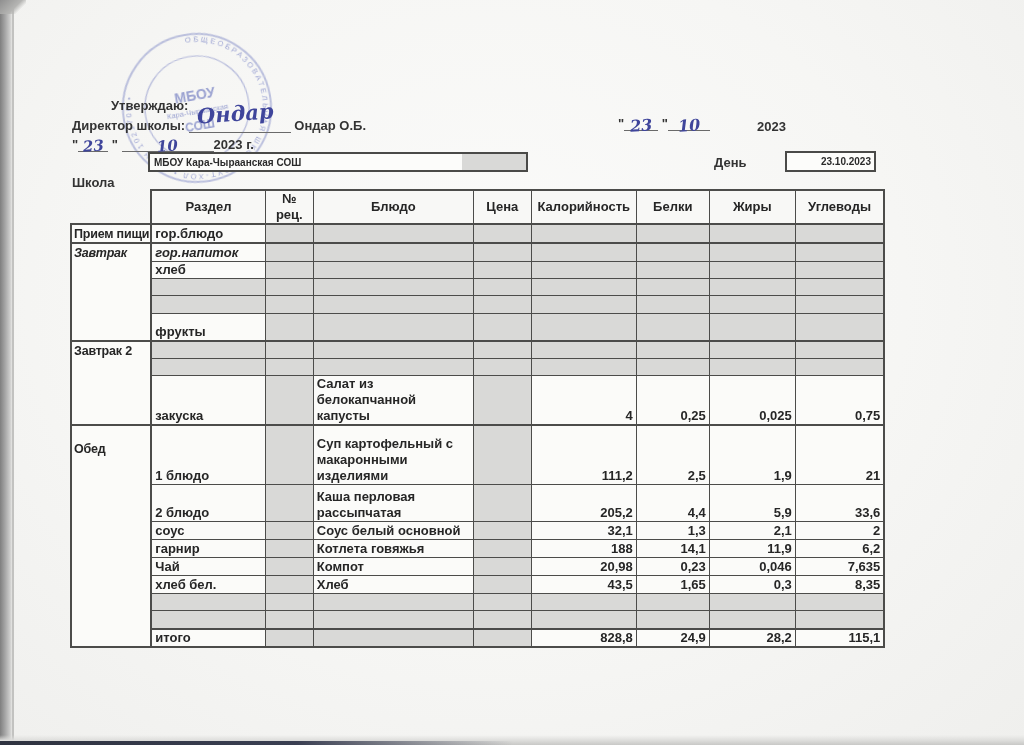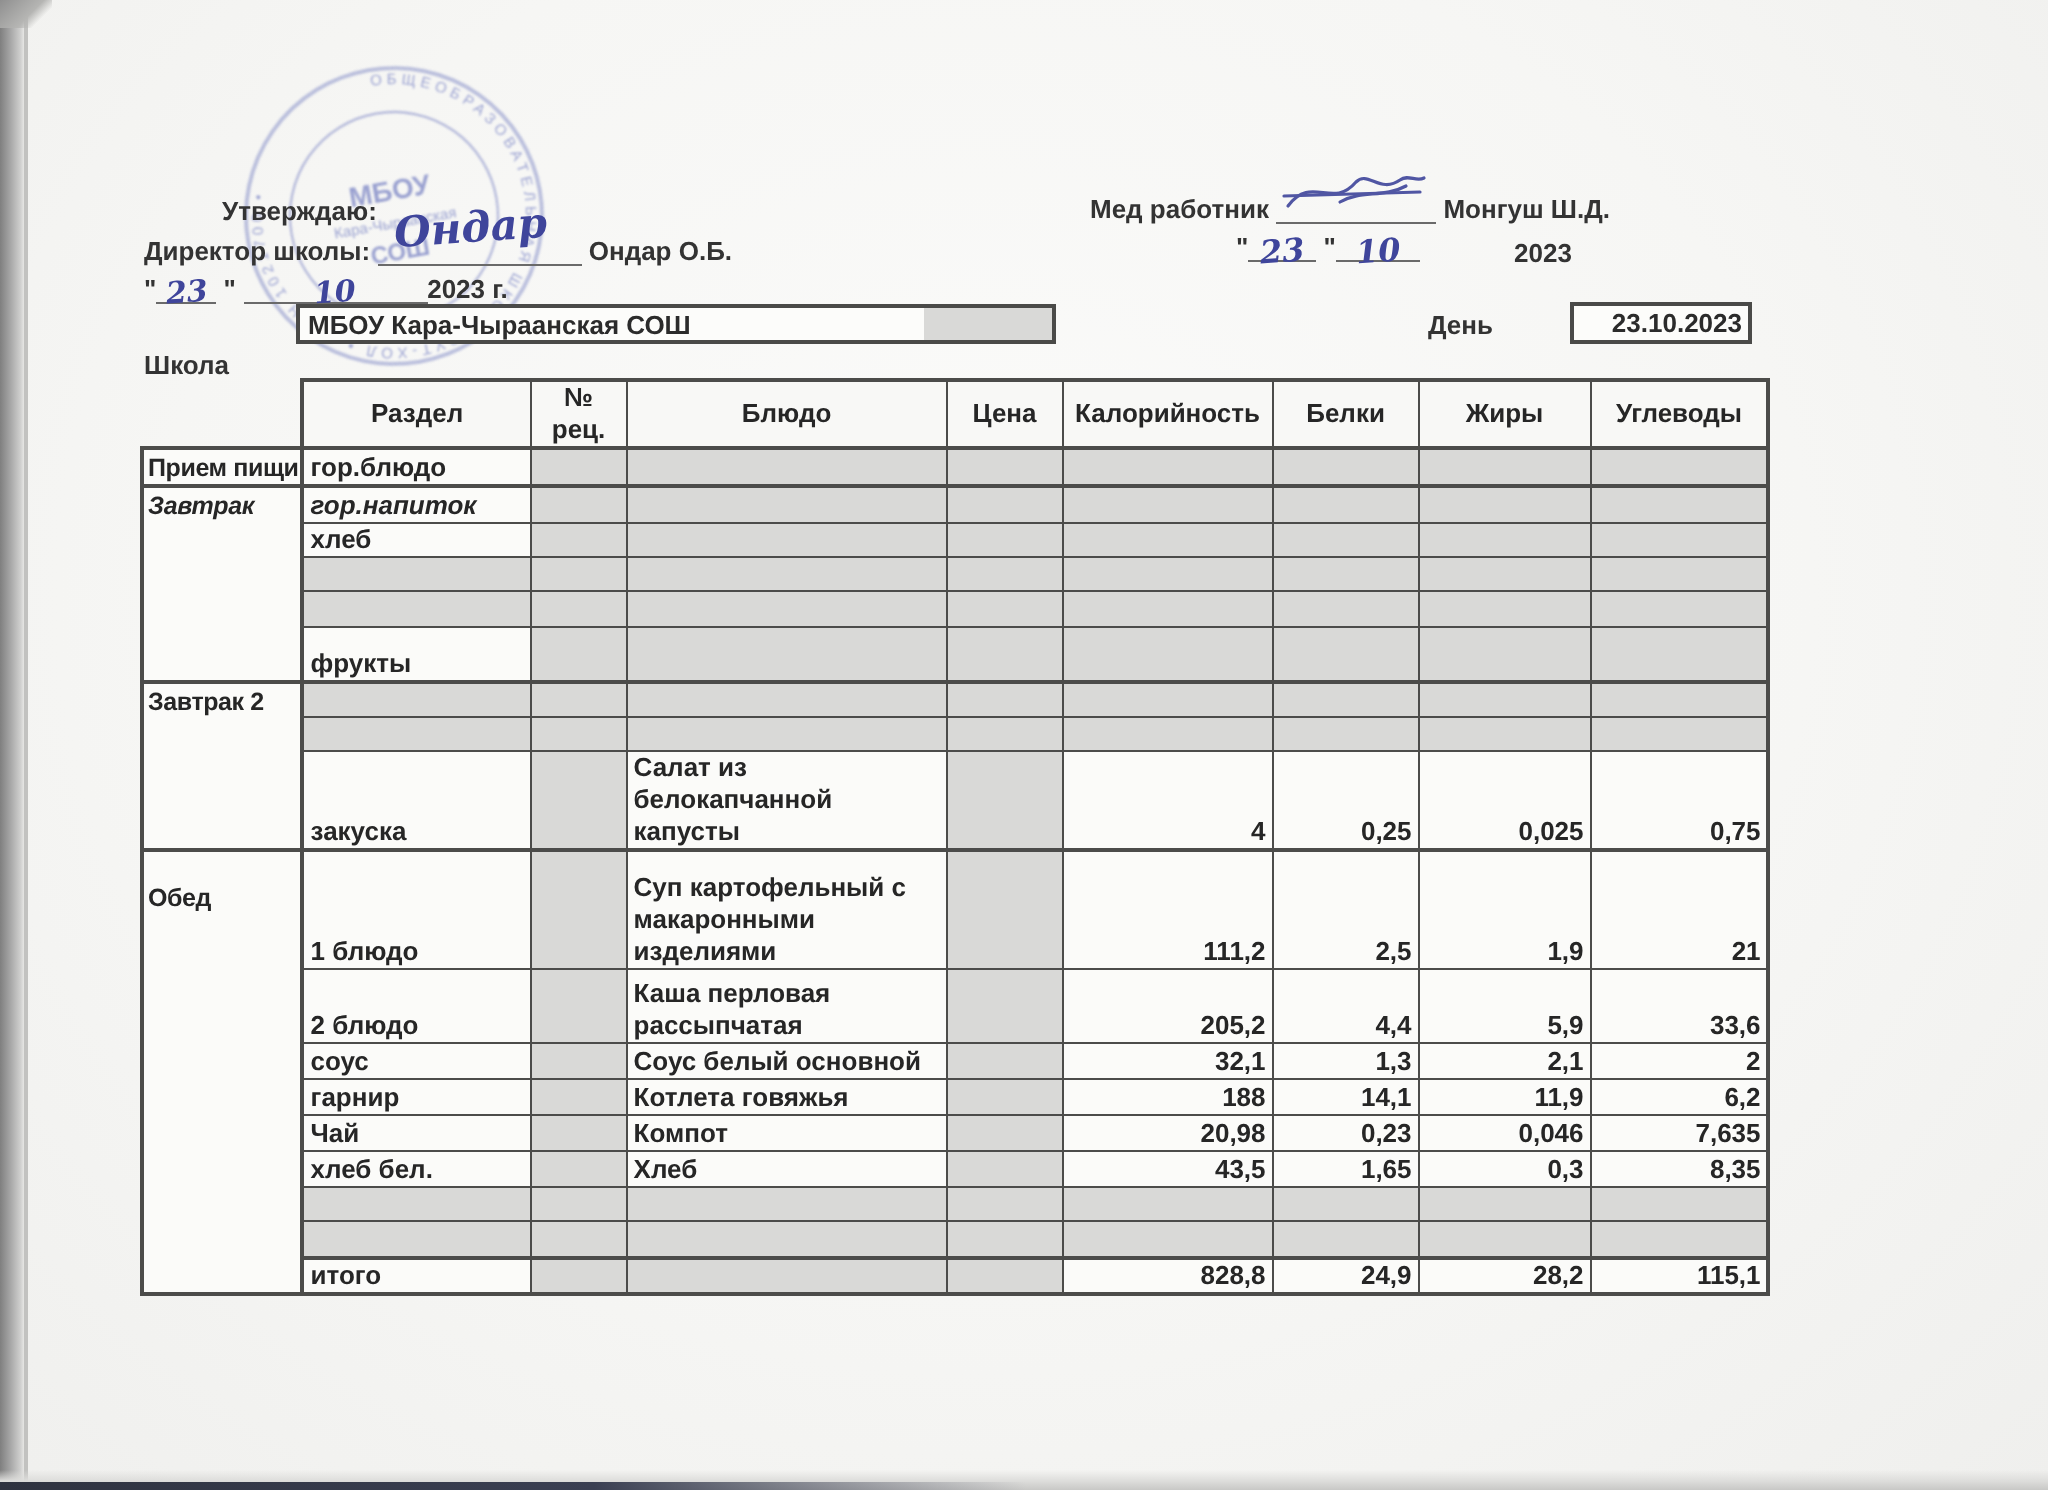--- a/index.html
+++ b/index.html
@@ -26,21 +26,21 @@
 
   
   .pt{position:absolute;font-size:13px;font-weight:700;color:#333;white-space:nowrap;}
   
   .hw{font-family:"DejaVu Serif",serif;font-style:italic;font-weight:700;color:#3f459b;
       display:inline-block;transform:rotate(-4deg);}
   .uline{display:inline-block;border-bottom:1px solid #6a6a6a;height:14px;vertical-align:bottom;}
   .sigline{position:relative;display:inline-block;border-bottom:1px solid #6a6a6a;height:14px;vertical-align:bottom;}
 
   .box{position:absolute;border:2px solid #4a4a48;background:#fcfcfa;box-sizing:border-box;
-       font-size:13px;font-weight:700;}
+       font-size:10px;font-weight:700;}
   .box.grey{background:#d9d9d7;}
 
   
   #tablewrap{position:absolute;left:70px;top:189px;}
   table{border-collapse:collapse;table-layout:fixed;font-family:"Liberation Sans",sans-serif;
         font-size:13px;font-weight:700;color:#262626;line-height:16px;}
   td,th{border:1px solid #4c4c4a;padding:0 3px;overflow:hidden;box-sizing:border-box;}
   th{text-align:center;vertical-align:middle;background:#f8f8f6;border-top-width:2px;}
   th.first{border-left-width:2px;}
   th.last,td.re{border-right-width:2px;}
@@ -87,33 +87,20 @@
     </span>
     <span>Ондар О.Б.</span>
   </div>
 
   <div class="pt" style="left:72px;top:137px;">
     <span>"</span><span class="uline" style="width:30px;text-align:center;"><span class="hw" style="font-size:15px;">23</span></span>
     <span>"</span>
     <span class="uline" style="width:92px;text-align:center;"><span class="hw" style="font-size:15px;">10</span></span><span>2023 г.</span>
   </div>
 
-  <div class="pt" style="left:545px;top:97px;">
-    <span>Мед работник</span>
-    <span class="sigline" style="width:80px;">
-      <svg style="position:absolute;left:2px;top:-14px;" width="76" height="26" viewBox="0 0 76 26">
-        <g fill="none" stroke="#3f459b" stroke-width="1.6" stroke-linecap="round" opacity=".9">
-          <path d="M4 20 C 16 4, 26 22, 38 8 C 44 2, 50 14, 60 7 C 64 4, 68 8, 72 6"></path>
-          <path d="M2 15 L 70 13"></path>
-          <path d="M30 18 C 40 12, 52 16, 63 10"></path>
-        </g>
-      </svg>
-    </span>
-    <span>Монгуш Ш.Д.</span>
-  </div>
 
   <div class="pt" style="left:618px;top:116px;">
     <span>"</span><span class="uline" style="width:34px;text-align:center;"><span class="hw" style="font-size:16px;">23</span></span>
     <span>"</span><span class="uline" style="width:42px;text-align:center;"><span class="hw" style="font-size:16px;">10</span></span>
   </div>
   <div class="pt" style="left:757px;top:119px;">2023</div>
 
   <div class="box" style="left:148px;top:152px;width:316px;height:20px;line-height:17px;padding-left:4px;">МБОУ Кара-Чыраанская СОШ</div>
   <div class="box grey" style="left:462px;top:152px;width:66px;height:20px;border-left:none;"></div>
 

